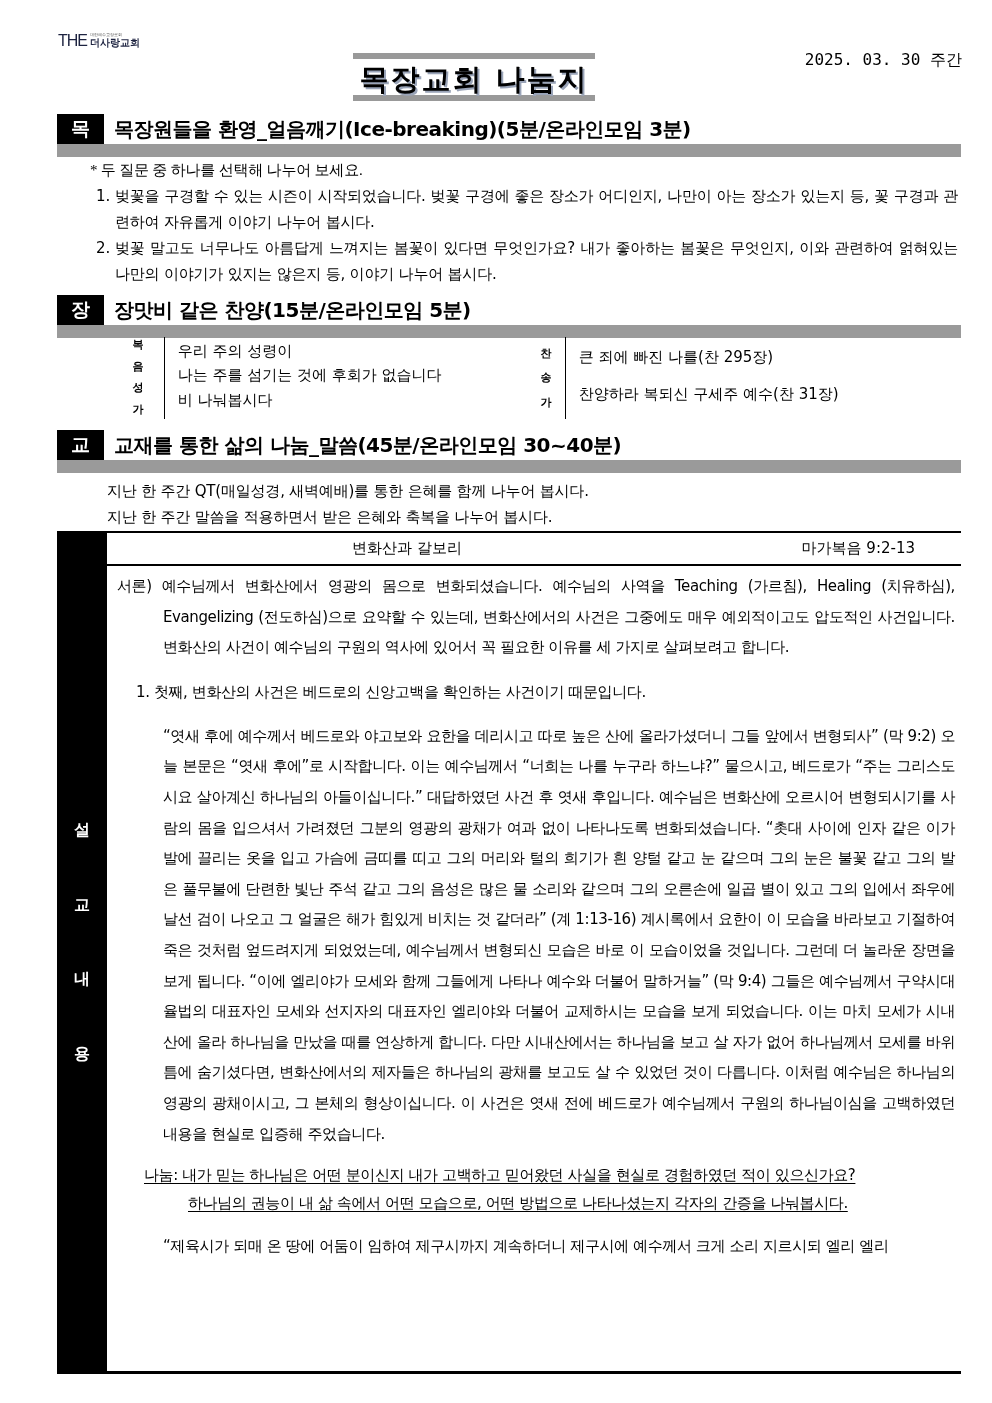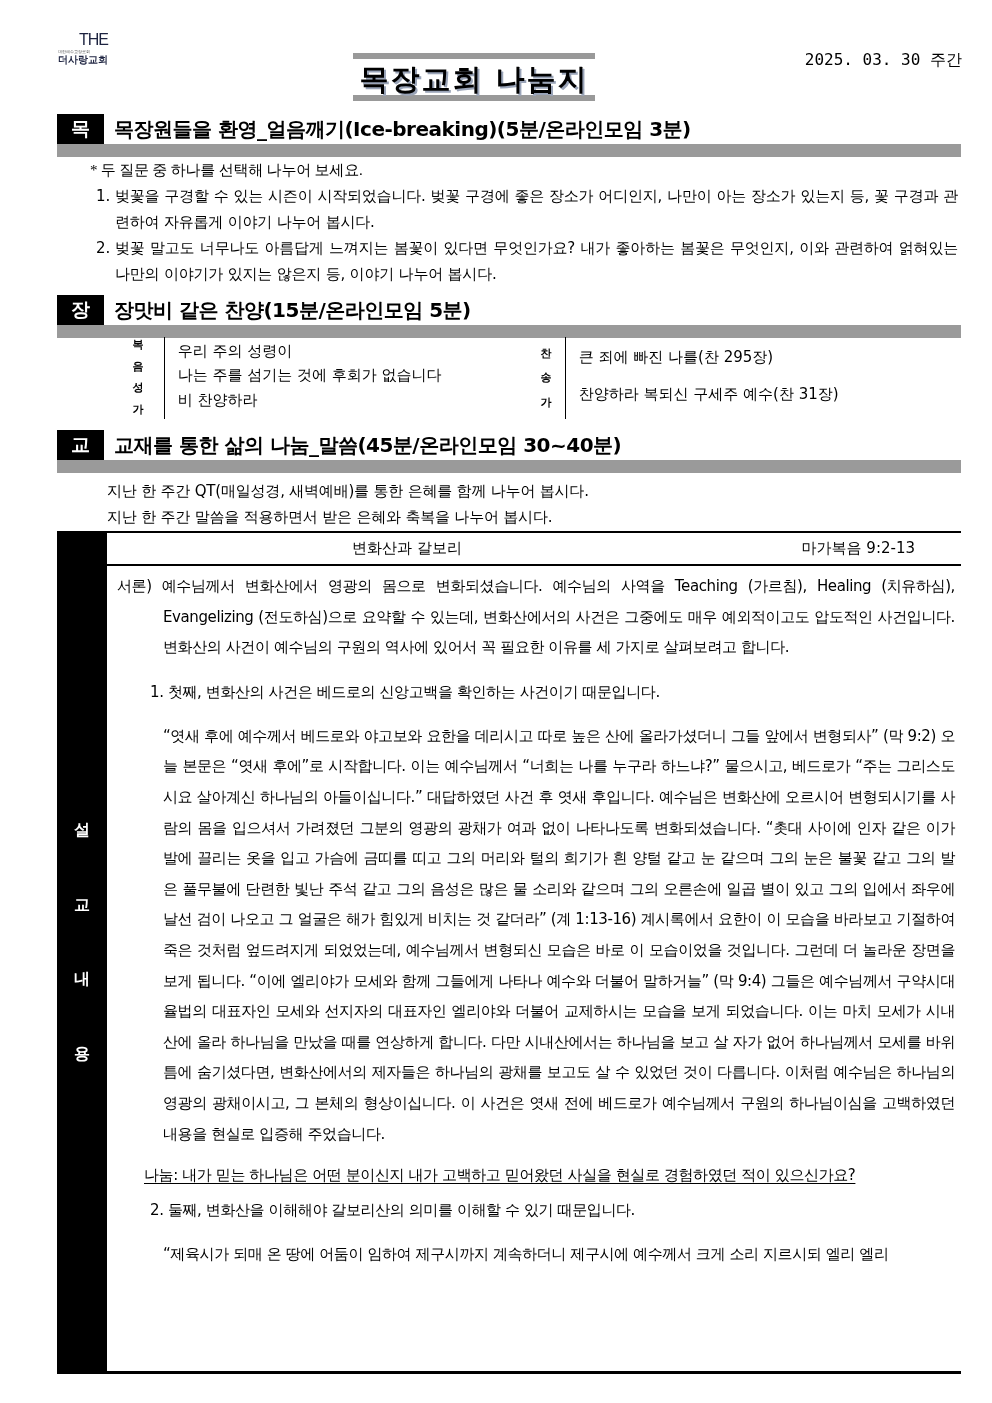--- a/index.html
+++ b/index.html
@@ -1,19 +1,19 @@
 <!DOCTYPE html>
 <html><head>
 <meta charset="utf-8">
 <style>
   * { box-sizing: border-box; margin: 0; padding: 0; }
   html, body { width: 992px; height: 1403px; background: #ffffff; overflow: hidden; }
   body { position: relative; font-family: "DejaVu Sans", sans-serif; color: #000; }
 
-  .logo { position: absolute; left: 58px; top: 33px; display: flex; align-items: flex-end; gap: 3px; flex-direction: column; }
+  .logo { position: absolute; left: 58px; top: 33px; display: flex; align-items: center; gap: 3px; }
   .logo-mark { font-family: "Liberation Sans", sans-serif; font-size: 16px; letter-spacing: -1px; color: #1d2340; line-height: 14px; position: relative; }
   .logo-text { display: flex; flex-direction: column; line-height: 1; }
   .logo-sub { font-size: 4px; color: #555; margin-bottom: 1px; }
   .logo-name { font-size: 10px; font-weight: bold; color: #1d2340; }
 
   .date { position: absolute; right: 30px; top: 50px; font-family: "DejaVu Sans Mono", monospace; font-size: 16px; letter-spacing: 0px; text-align: right; }
 
   .title-wrap { position: absolute; left: 353px; top: 53px; width: 242px; }
   .title-bar { height: 6px; background: #999; }
   .title { text-align: center; font-size: 29px; font-weight: bold; letter-spacing: 2px; line-height: 41px; height: 36px; text-shadow: 2px 2px 0 #9aa4b8; }
@@ -40,21 +40,21 @@
 
   .sermon { position: absolute; left: 57px; top: 531px; width: 904px; height: 843px; border-top: 2px solid #000; border-bottom: 3px solid #000; }
   .sermon-side { position: absolute; left: 0; top: 0; width: 50px; height: 100%; background: #000; }
   .side-label { position: absolute; left: 0; width: 50px; top: 287px; height: 245px; display: flex; flex-direction: column; justify-content: space-between; align-items: center; color: #fff; font-weight: bold; font-size: 16px; }
   .sermon-head { position: absolute; left: 50px; top: 0; right: 0; height: 33px; border-bottom: 2px solid #000; font-size: 15px; }
   .sermon-title { position: absolute; left: 0; width: 600px; text-align: center; top: 6px; }
   .sermon-ref { position: absolute; right: 46px; top: 6px; }
   .sermon-body { position: absolute; left: 50px; top: 35px; right: 0; font-size: 15px; letter-spacing: -0.4px; }
   .para { text-align: justify; line-height: 30.6px; }
   .intro-para { padding-left: 56px; text-indent: -46px; padding-right: 6px; margin-top: 3px; }
-  .point { padding-left: 43px; line-height: 30px; }
+  .point { padding-left: 29px; line-height: 30px; }
   .quote-para { padding-left: 56px; padding-right: 6px; text-indent: 0; }
   .share { padding-left: 37px; line-height: 28px; text-decoration: underline; text-underline-offset: 3px; }
   .share .l2 { display: block; padding-left: 44px; }
 </style>
 </head>
 <body>
 
 <div class="logo">
   <span class="logo-mark">THE</span>
   <span class="logo-text">
@@ -98,21 +98,21 @@
 <div class="songs">
   <div class="vlabel">
     <span>복</span>
     <span>음</span>
     <span>성</span>
     <span>가</span>
   </div>
   <div class="song-col left">
     <span>우리 주의 성령이</span>
     <span>나는 주를 섬기는 것에 후회가 없습니다</span>
-    <span>비 찬양하라</span>
+    <span>비 나눠봅시다</span>
   </div>
   <div class="vlabel2">
     <span>찬</span>
     <span>송</span>
     <span>가</span>
   </div>
   <div class="song-col right">
     <span>큰 죄에 빠진 나를(찬 295장)</span>
     <span>찬양하라 복되신 구세주 예수(찬 31장)</span>
   </div>
@@ -142,17 +142,17 @@
   <div class="sermon-head">
     <span class="sermon-title">변화산과 갈보리</span>
     <span class="sermon-ref">마가복음 9:2-13</span>
   </div>
   <div class="sermon-body">
     <p class="para intro-para">서론) 예수님께서 변화산에서 영광의 몸으로 변화되셨습니다. 예수님의 사역을 Teaching (가르침), Healing (치유하심), Evangelizing (전도하심)으로 요약할 수 있는데, 변화산에서의 사건은 그중에도 매우 예외적이고도 압도적인 사건입니다. 변화산의 사건이 예수님의 구원의 역사에 있어서 꼭 필요한 이유를 세 가지로 살펴보려고 합니다.</p>
     <p class="point" style="margin-top:14px;">1. 첫째, 변화산의 사건은 베드로의 신앙고백을 확인하는 사건이기 때문입니다.</p>
     <p class="para quote-para" style="margin-top:14px;">“엿새 후에 예수께서 베드로와 야고보와 요한을 데리시고 따로 높은 산에 올라가셨더니 그들 앞에서 변형되사” (막 9:2) 오늘 본문은 “엿새 후에”로 시작합니다. 이는 예수님께서 “너희는 나를 누구라 하느냐?” 물으시고, 베드로가 “주는 그리스도시요 살아계신 하나님의 아들이십니다.” 대답하였던 사건 후 엿새 후입니다. 예수님은 변화산에 오르시어 변형되시기를 사람의 몸을 입으셔서 가려졌던 그분의 영광의 광채가 여과 없이 나타나도록 변화되셨습니다. “촛대 사이에 인자 같은 이가 발에 끌리는 옷을 입고 가슴에 금띠를 띠고 그의 머리와 털의 희기가 흰 양털 같고 눈 같으며 그의 눈은 불꽃 같고 그의 발은 풀무불에 단련한 빛난 주석 같고 그의 음성은 많은 물 소리와 같으며 그의 오른손에 일곱 별이 있고 그의 입에서 좌우에 날선 검이 나오고 그 얼굴은 해가 힘있게 비치는 것 같더라” (계 1:13-16) 계시록에서 요한이 이 모습을 바라보고 기절하여 죽은 것처럼 엎드려지게 되었었는데, 예수님께서 변형되신 모습은 바로 이 모습이었을 것입니다. 그런데 더 놀라운 장면을 보게 됩니다. “이에 엘리야가 모세와 함께 그들에게 나타나 예수와 더불어 말하거늘” (막 9:4) 그들은 예수님께서 구약시대 율법의 대표자인 모세와 선지자의 대표자인 엘리야와 더불어 교제하시는 모습을 보게 되었습니다. 이는 마치 모세가 시내산에 올라 하나님을 만났을 때를 연상하게 합니다. 다만 시내산에서는 하나님을 보고 살 자가 없어 하나님께서 모세를 바위 틈에 숨기셨다면, 변화산에서의 제자들은 하나님의 광채를 보고도 살 수 있었던 것이 다릅니다. 이처럼 예수님은 하나님의 영광의 광채이시고, 그 본체의 형상이십니다. 이 사건은 엿새 전에 베드로가 예수님께서 구원의 하나님이심을 고백하였던 내용을 현실로 입증해 주었습니다.</p>
     <p class="share" style="margin-top:12px;">
       <span>나눔: 내가 믿는 하나님은 어떤 분이신지 내가 고백하고 믿어왔던 사실을 현실로 경험하였던 적이 있으신가요?</span>
+      <span class="l2">하나님의 권능이 내 삶 속에서 어떤 모습으로, 어떤 방법으로 나타나셨는지 각자의 간증을 나눠봅시다.</span>
     </p>
-    <p class="point" style="margin-top:6px;">2. 둘째, 변화산을 이해해야 갈보리산의 의미를 이해할 수 있기 때문입니다.</p>
     <p class="para quote-para" style="margin-top:14px;">“제육시가 되매 온 땅에 어둠이 임하여 제구시까지 계속하더니 제구시에 예수께서 크게 소리 지르시되 엘리 엘리</p>
   </div>
 </div>
 
 </body></html>

